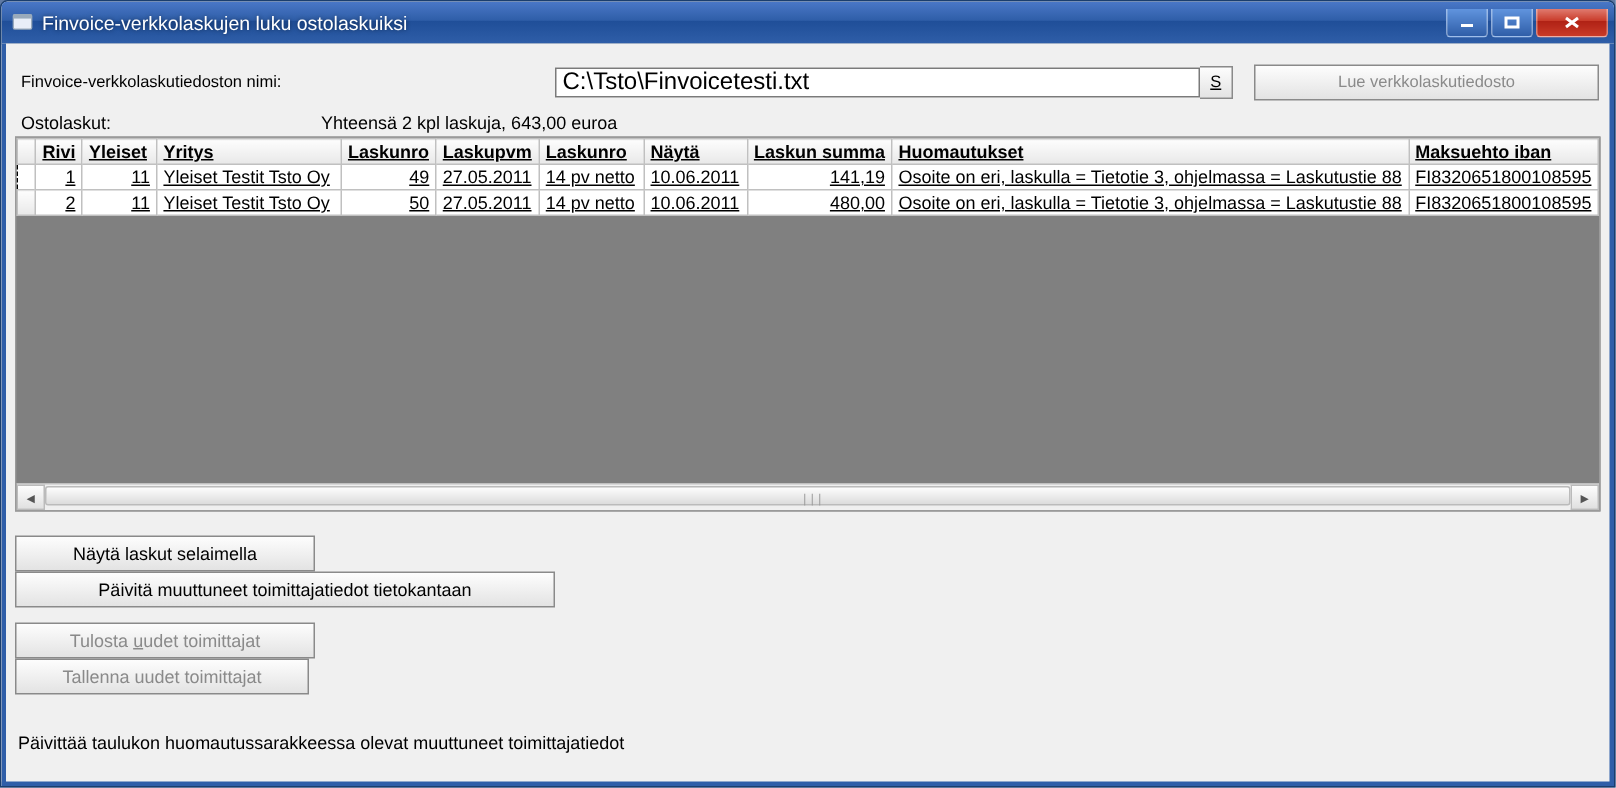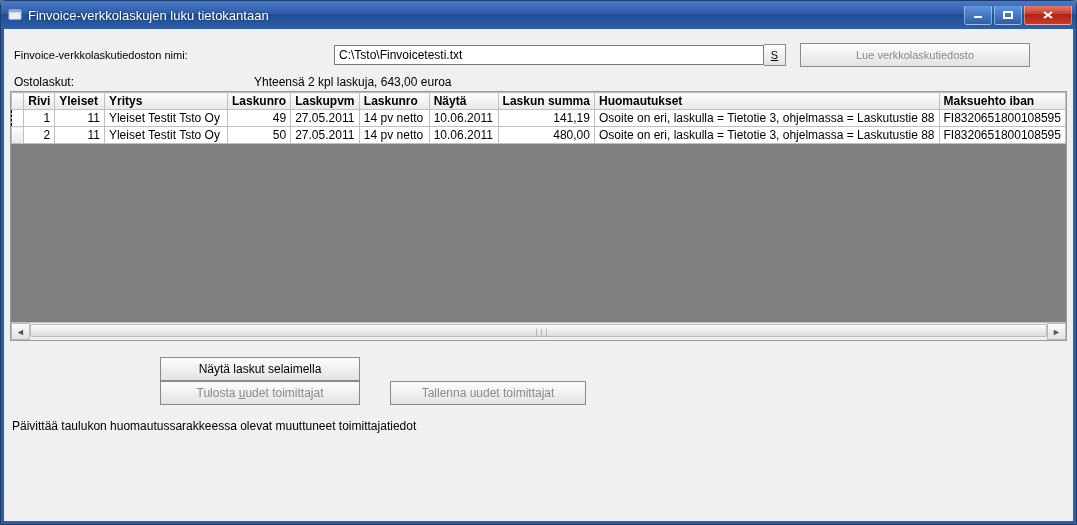--- a/index.html
+++ b/index.html
@@ -9,63 +9,63 @@
   .titlebar .icon svg{width:14px;height:14px;fill:#e8eef8;}
   .titlebar .title{flex:0 0 auto;font-size:13px;text-shadow:0 0 3px rgba(0,0,0,.5);}
   .title-spacer{flex:1;}
   .win-btns{display:flex;gap:2px;margin-right:2px;}
   .win-btn{width:28px;height:18px;border:1px solid rgba(255,255,255,.4);border-top:none;border-radius:0 0 3px 3px;display:flex;align-items:center;justify-content:center;color:#fff;font-size:11px;cursor:default;}
   .win-btn.min,.win-btn.max{background:linear-gradient(to bottom,#6094de,#2f5ea8);width:26px;}
   .win-btn.close{width:46px;background:linear-gradient(to bottom,#e07a6f,#c83a28 45%,#b02215 46%,#c83a28);}
   .win-btn svg{width:12px;height:10px;stroke:#fff;stroke-width:2;fill:none;}
   .client{position:absolute;top:28px;left:0;right:0;bottom:0;padding:6px 6px 4px 6px;background:#f0f0f0;border:3px solid #2f5ea8;border-top:none;box-sizing:border-box;}
   .row1{display:flex;align-items:center;height:28px;margin:6px 0 6px 4px;}
-  .lbl-file{width:320px;}
-  .path-field{flex:0 0 430px;height:20px;border:1px solid #7a7a7a;background:#fff;padding:1px 4px;box-sizing:border-box;font-size:12px;}
+  .lbl-file{width:356px;}
+  .path-field{flex:0 0 430px;height:20px;border:1px solid #7a7a7a;background:#fff;padding:1px 4px;box-sizing:border-box;font-size:16px;}
   .btn{height:22px;border:1px solid #8a8a8a;background:linear-gradient(to bottom,#fdfdfd,#e3e3e3);padding:0 8px;font-size:11px;cursor:default;display:flex;align-items:center;justify-content:center;box-sizing:border-box;}
   .btn.disabled{color:#8a8a8a;}
   .btn-s{width:22px;margin-left:0;border-left:none;}
   .btn-read{width:230px;margin-left:14px;height:24px;color:#8a8a8a;}
-  .row2{display:flex;align-items:flex-end;margin:4px 0 2px 4px;font-size:12px;gap:40px;}
+  .row2{display:flex;align-items:flex-end;margin:4px 0 2px 4px;font-size:12px;}
   .row2 .l{width:200px;}
-  .grid-wrap{border:1px solid #9a9a9a;height:250px;box-sizing:border-box;background:#808080;overflow:hidden;position:relative;}
+  .grid-wrap{border:1px solid #9a9a9a;height:250px;box-sizing:border-box;background:#808080;overflow:hidden;position:relative;text-decoration:underline;}
   table{border-collapse:collapse;width:100%;background:#fff;font-size:12px;}
   th,td{border:1px solid #c0c0c0;padding:1px 4px;height:16px;white-space:nowrap;box-sizing:border-box;overflow:hidden;}
   th{background:linear-gradient(to bottom,#fdfdfd,#e8e8e8);font-weight:bold;text-align:left;}
   td{background:#fff;}
   td.num{text-align:right;}
   .rowhdr{width:26px;text-align:center;background:linear-gradient(to bottom,#fdfdfd,#e8e8e8);}
   .rowhdr.sel{background:#fff;border:1px dashed #000;}
   .grid-body{background:#808080;height:210px;}
   .hscroll{position:absolute;left:0;right:0;bottom:0;height:17px;background:#f0f0f0;border-top:1px solid #c0c0c0;display:flex;align-items:center;}
   .hscroll .arrow{width:17px;height:15px;border:1px solid #bbb;background:linear-gradient(#fdfdfd,#e0e0e0);display:flex;align-items:center;justify-content:center;font-size:9px;color:#555;}
   .hscroll .track{flex:1;height:15px;background:#efefef;position:relative;margin:0 0px;}
   .hscroll .thumb{position:absolute;left:0;width:100%;top:0;height:13px;border:1px solid #bbb;background:linear-gradient(#fdfdfd,#dcdcdc);border-radius:2px;box-sizing:border-box;}
   .hscroll .grip{position:absolute;left:50%;top:3px;width:8px;height:8px;transform:translateX(-50%);color:#999;font-size:8px;letter-spacing:1px;}
-  .btnrow{display:flex;margin-top:16px;}
+  .btnrow{display:flex;margin-top:16px;flex-direction:column;}
   .btnrow .spacer{width:150px;}
   .big-btn{border:1px solid #8a8a8a;background:linear-gradient(to bottom,#fdfdfd,#e3e3e3);height:24px;font-size:12px;display:flex;align-items:center;justify-content:center;cursor:default;box-sizing:border-box;}
   .big-btn.disabled{color:#8a8a8a;}
   .big-btn u{text-decoration:underline;}
-  .status{margin-top:14px;font-size:12px;padding-left:2px;}
+  .status{margin-top:25px;font-size:12px;padding-left:2px;}
   .col-w-rivi{width:30px}.col-w-toim{width:58px}.col-w-yritys{width:136px}.col-w-lnro{width:64px}.col-w-lpvm{width:70px}.col-w-mehto{width:76px}.col-w-epvm{width:72px}.col-w-summa{width:96px}.col-w-huom{width:296px}.col-w-iban{width:118px}
 </style>
 </head>
 <body>
 
 <div class="window">
 
   <div class="titlebar">
     <span class="icon">
       <svg viewBox="0 0 16 16">
           <rect x="1" y="2" width="14" height="11" rx="1" fill="#e8eef8" stroke="#9ab" stroke-width="1"></rect>
           <rect x="1" y="2" width="14" height="3" fill="#9ab"></rect>
         </svg>
     </span>
-    <span class="title">Finvoice-verkkolaskujen luku tietokantaan</span>
+    <span class="title">Finvoice-verkkolaskujen luku ostolaskuiksi</span>
     <span class="title-spacer"></span>
     <div class="win-btns">
       <div class="win-btn min">
           <svg viewBox="0 0 12 10">
             <line x1="2" y1="7" x2="10" y2="7"></line>
           </svg>
         </div>
       <div class="win-btn max">
           <svg viewBox="0 0 12 10">
             <rect x="2" y="2" width="8" height="6"></rect>
@@ -154,23 +154,24 @@
             </div>
           </div>
         <div class="arrow">►</div>
       </div>
     </div>
 
     <div class="btnrow">
       <div class="spacer"></div>
       <div class="big-btn" style="width:200px">Näytä laskut selaimella</div>
       <div style="flex:1"></div>
+      <div class="big-btn" style="width:360px">Päivitä muuttuneet toimittajatiedot tietokantaan</div>
     </div>
 
-    <div class="btnrow" style="margin-top:0">
+    <div class="btnrow" style="margin-top:10px">
       <div class="spacer"></div>
       <div class="big-btn disabled" style="width:200px">
           <span>Tulosta <u>u</u>udet toimittajat</span>
         </div>
       <div style="width:30px"></div>
       <div class="big-btn disabled" style="width:196px">Tallenna uudet toimittajat</div>
     </div>
 
 
     <div class="status">Päivittää taulukon huomautussarakkeessa olevat muuttuneet toimittajatiedot</div>

